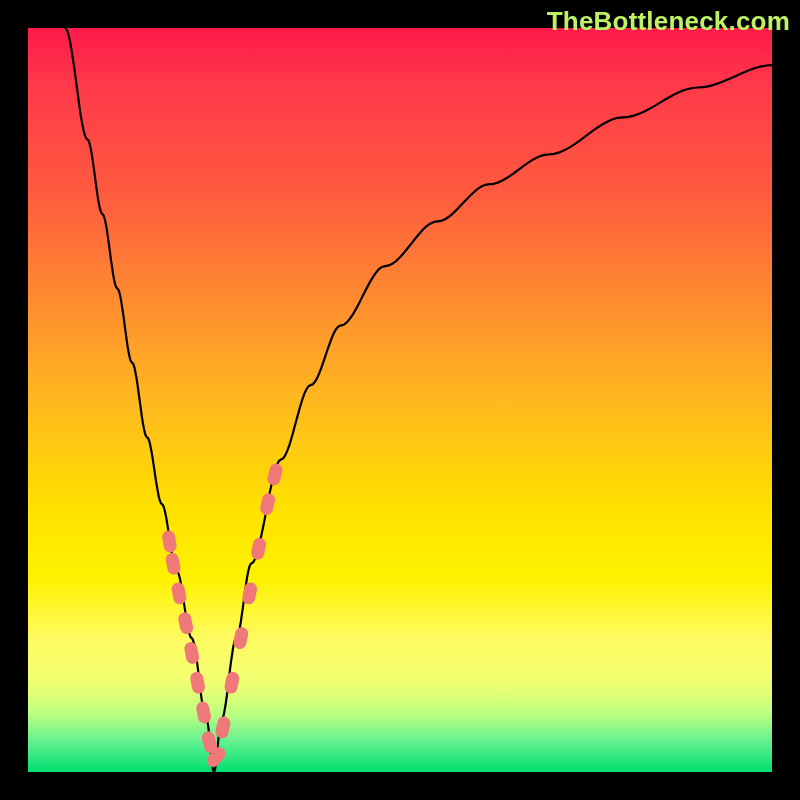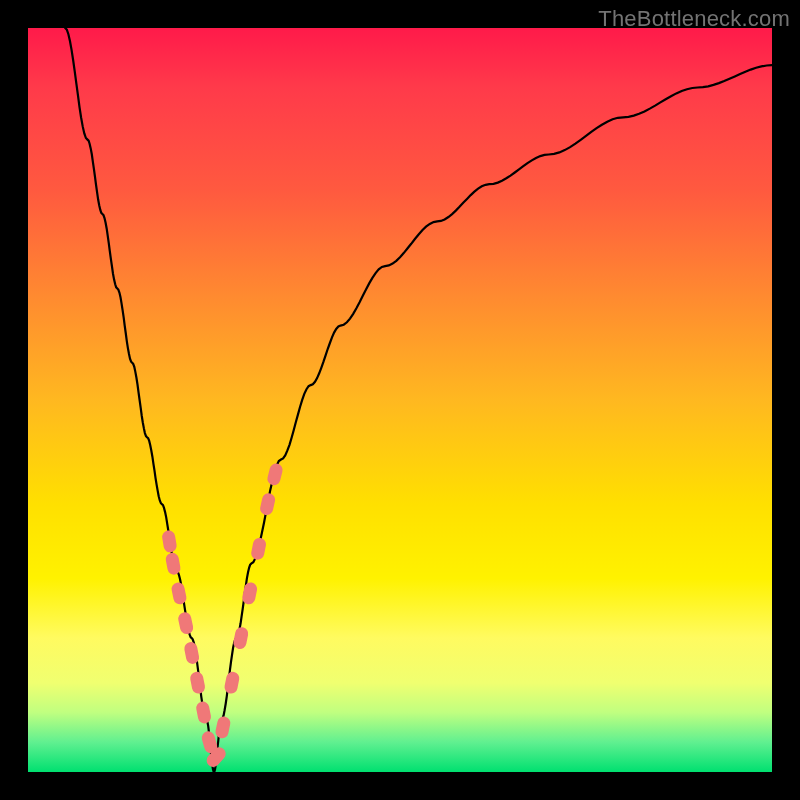--- a/index.html
+++ b/index.html
@@ -40,23 +40,23 @@
       #f0ff70 88%,
       #c0ff80 92%,
       #60f090 96%,
       #00e070 100%
     );
   }
   .watermark {
     position: absolute;
     top: 6px;
     right: 10px;
-    color: #737373;
-    font-weight: 400;
-    font-size: 22px;
+    color: #bef264;
+    font-weight: 700;
+    font-size: 26px;
     letter-spacing: 0.2px;
     user-select: none;
   }
   svg.curve {
     position: absolute;
     inset: 0;
     width: 100%;
     height: 100%;
   }
 </style>

